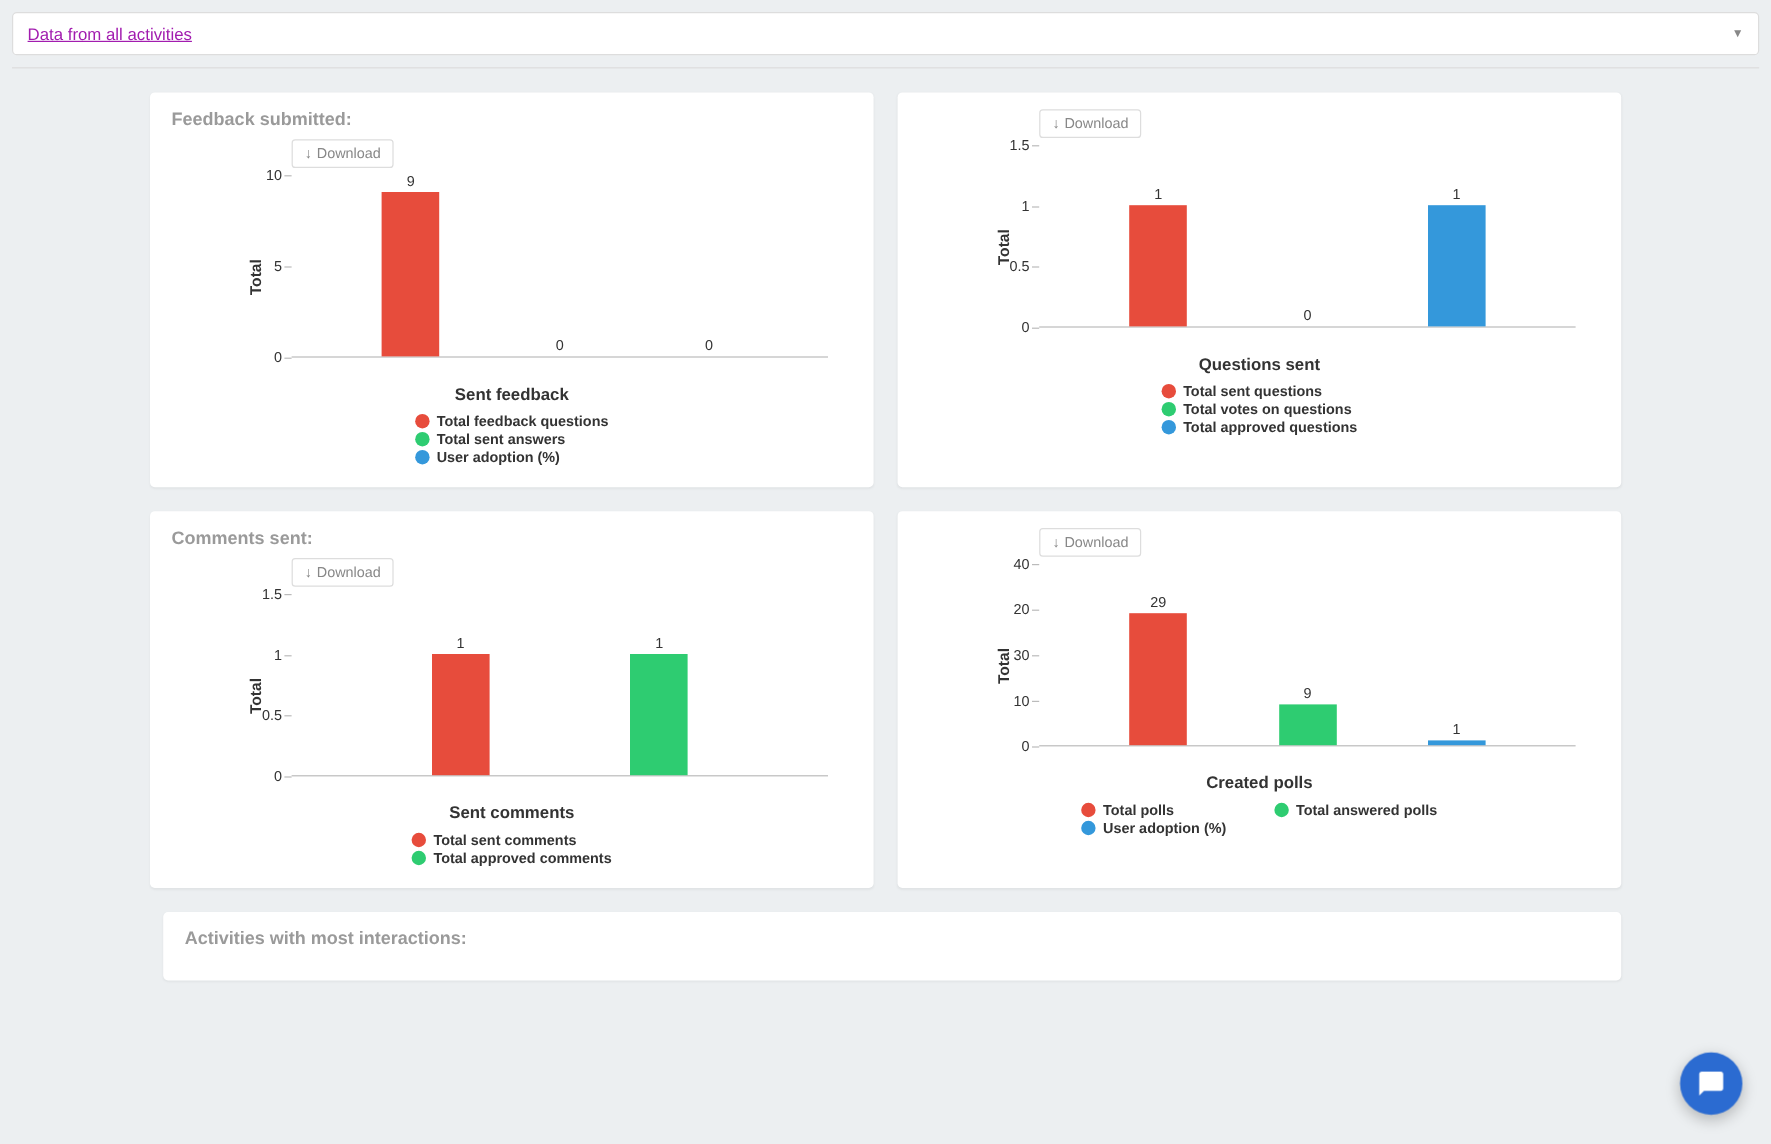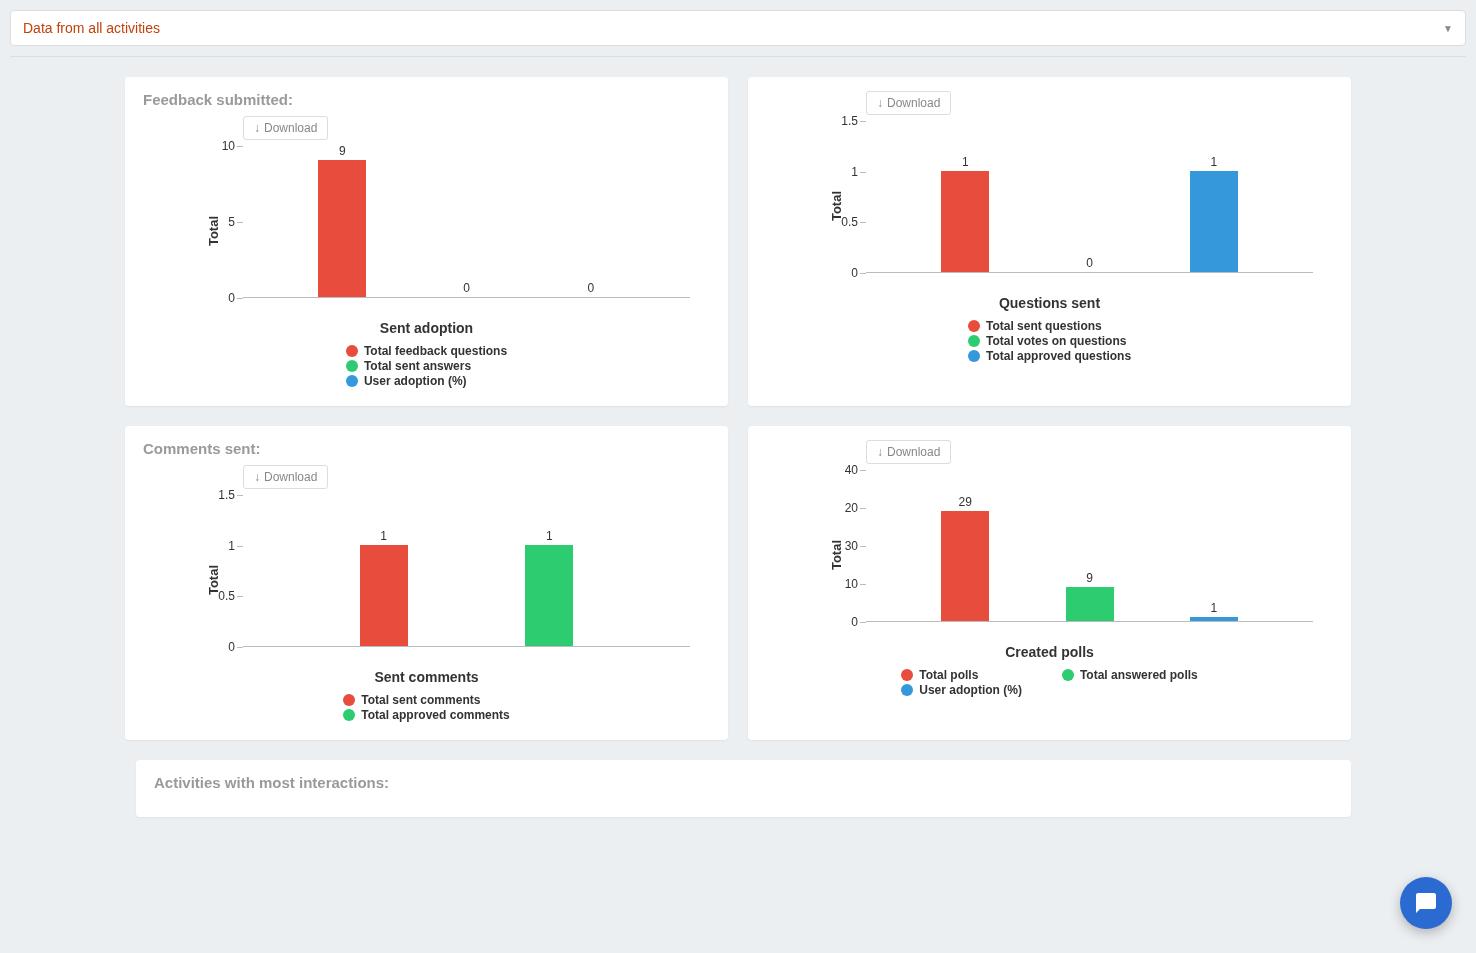--- a/index.html
+++ b/index.html
@@ -1,20 +1,20 @@
 <!DOCTYPE html>
 <html><head>
 <meta charset="utf-8">
 <style>
   * { box-sizing: border-box; margin: 0; padding: 0; }
   body { font-family: "Segoe UI", "Helvetica Neue", Arial, sans-serif; background: #eceff1; color: #333; font-size: 14px; }
   .page { padding: 10px; max-width: 1476px; margin: 0 auto; }
   .selector-wrap { padding: 0 0 10px 0; }
   .selector { background: #fff; border: 1px solid #ddd; border-radius: 4px; height: 36px; display: flex; align-items: center; justify-content: space-between; padding: 0 12px; cursor: pointer; }
-  .selector-text { color: #c2410c; }
+  .selector-text { color: #a21caf; text-decoration: underline; }
   .selector-caret { color: #888; font-size: 10px; }
   .hr { border: none; border-top: 1px solid #ddd; margin: 0 0 20px 0; }
   .grid { display: grid; grid-template-columns: 1fr 1fr; gap: 20px; padding: 0 115px; }
   .card { background: #fff; border-radius: 4px; padding: 14px 18px 18px 18px; box-shadow: 0 1px 2px rgba(0,0,0,0.05); }
   .card-title { color: #9a9a9a; font-weight: 600; font-size: 15px; margin-bottom: 8px; }
   .card.wide { grid-column: 1 / span 2; margin-left: 11px; }
   .dl-row { display: flex; justify-content: flex-start; padding-left: 100px; }
   .dl-btn { background: #fff; border: 1px solid #ddd; border-radius: 3px; padding: 4px 10px; font-size: 12px; color: #888; display: inline-flex; align-items: center; gap: 4px; cursor: pointer; }
   .dl-btn .arrow { font-weight: bold; }
   .chart-area { position: relative; height: 170px; margin: 6px 0 4px 0; }
@@ -74,21 +74,21 @@
                 <div class="bar-val">0</div>
                 <div class="bar" style="height: 0px; background: rgb(46, 204, 113);"></div>
               </div>
               <div class="bar-wrap">
                 <div class="bar-val">0</div>
                 <div class="bar" style="height: 0px; background: rgb(52, 152, 219);"></div>
               </div>
             </div>
           </div>
         </div>
-        <div class="xlabel">Sent adoption</div>
+        <div class="xlabel">Sent feedback</div>
         <div class="legend">
           <div class="legend-cols">
             <div class="legend-col">
               <div class="legend-item">
                 <span class="legend-dot" style="background: rgb(231, 76, 60);"></span>
                 <span>Total feedback questions</span>
               </div>
               <div class="legend-item">
                 <span class="legend-dot" style="background: rgb(46, 204, 113);"></span>
                 <span>Total sent answers</span>

